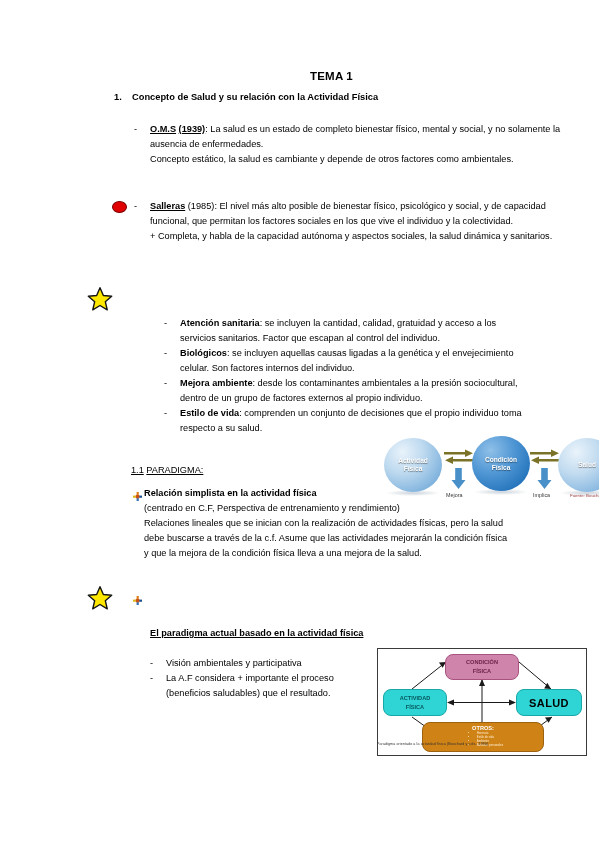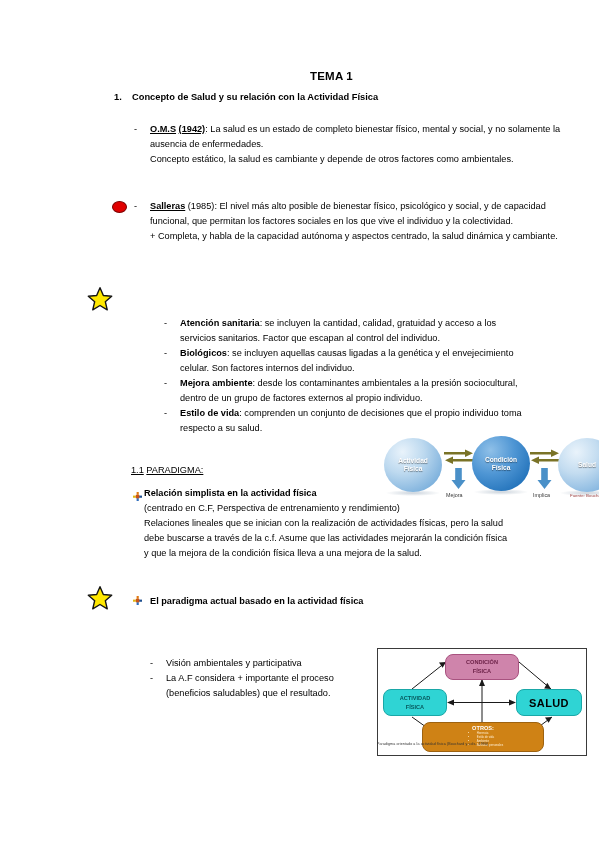--- a/index.html
+++ b/index.html
@@ -206,30 +206,30 @@
 <div class="page">
 
   <div class="doc-title">TEMA 1</div>
 
   <div class="sec1">
     <span class="num">1.</span><span>Concepto de Salud y su relación con la Actividad Física</span>
   </div>
 
   <div class="block" style="top:122px; left:118px; width:418px;">
     <span class="dash">-</span>
-    <span class="b u">O.M.S</span><span class="b">&nbsp;</span><span class="b u">(1942)</span><span>: La salud es un estado de completo bienestar físico, mental y social, y no solamente la ausencia de enfermedades.</span><br>
+    <span class="b u">O.M.S</span><span class="b">&nbsp;</span><span class="b u">(1939)</span><span>: La salud es un estado de completo bienestar físico, mental y social, y no solamente la ausencia de enfermedades.</span><br>
     <span>Concepto estático, la salud es cambiante y depende de otros factores como ambientales.</span>
   </div>
 
   <div class="red-dot"></div>
 
   <div class="block" style="top:199px; left:118px; width:418px;">
     <span class="dash">-</span>
     <span class="b u">Salleras</span><span>&nbsp;</span><span>(1985)</span><span>: El nivel más alto posible de bienestar físico, psicológico y social, y de capacidad funcional, que permitan los factores sociales en los que vive el individuo y la colectividad.</span><br>
-    <span>+ Completa, y habla de la capacidad autónoma y aspectos centrado, la salud dinámica y cambiante.</span>
+    <span>+ Completa, y habla de la capacidad autónoma y aspectos sociales, la salud dinámica y sanitarios.</span>
   </div>
 
   <div class="star" style="left:55px; top:286px;">
     <svg viewBox="0 0 24 24" width="26" height="26" aria-hidden="true">
       <polygon points="12,1.6 15.1,8.7 22.8,9.4 16.9,14.5 18.7,22 12,18 5.3,22 7.1,14.5 1.2,9.4 8.9,8.7" fill="#ffe800" stroke="#141414" stroke-width="1.3" stroke-linejoin="round"></polygon>
     </svg>
   </div>
 
 
   <div class="block" style="top:316px; left:148px; width:345px;">
@@ -330,21 +330,21 @@
   <div class="plus-bullet" style="left:101px; top:591px;">
     <svg viewBox="0 0 10 10" width="9" height="9" aria-hidden="true">
       <rect x="4" y="0" width="2.4" height="3.2" fill="#e07a12"></rect>
       <rect x="4" y="6.8" width="2.4" height="3.2" fill="#2f6fbe"></rect>
       <rect x="0" y="4" width="3.2" height="2.4" fill="#e0b512"></rect>
       <rect x="6.8" y="4" width="3.2" height="2.4" fill="#1d4f8f"></rect>
       <rect x="3.2" y="3.2" width="3.8" height="3.8" fill="#c9541a"></rect>
     </svg>
   </div>
 
-  <div class="block" style="top:594px; left:118px; width:418px;">
+  <div class="block" style="top:626px; left:118px; width:418px;text-decoration:underline;">
     <span class="b">El paradigma actual basado en la actividad física</span><br>
   </div>
 
   <div class="block" style="top:656px; left:134px; width:200px;">
     <span class="dash">-</span>
     <span>Visión ambientales y participativa</span>
   </div>
 
   <div class="block" style="top:671px; left:134px; width:200px;">
     <span class="dash">-</span>

